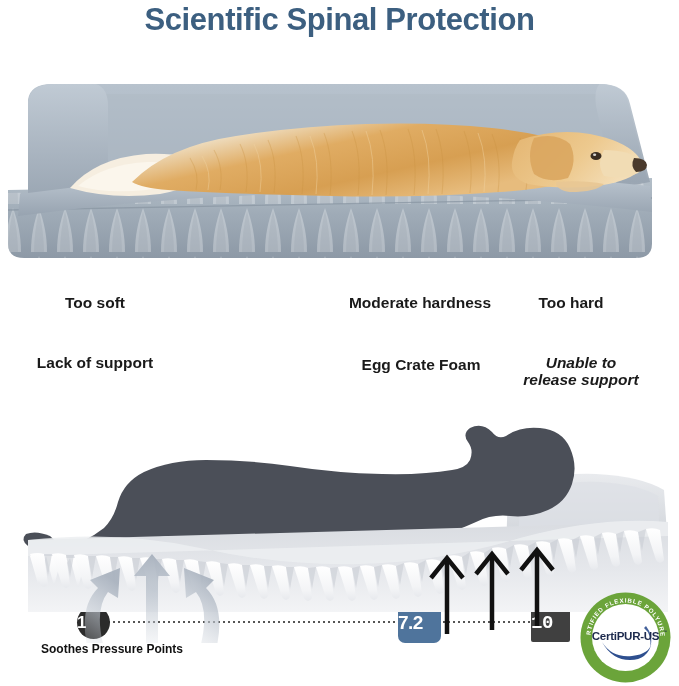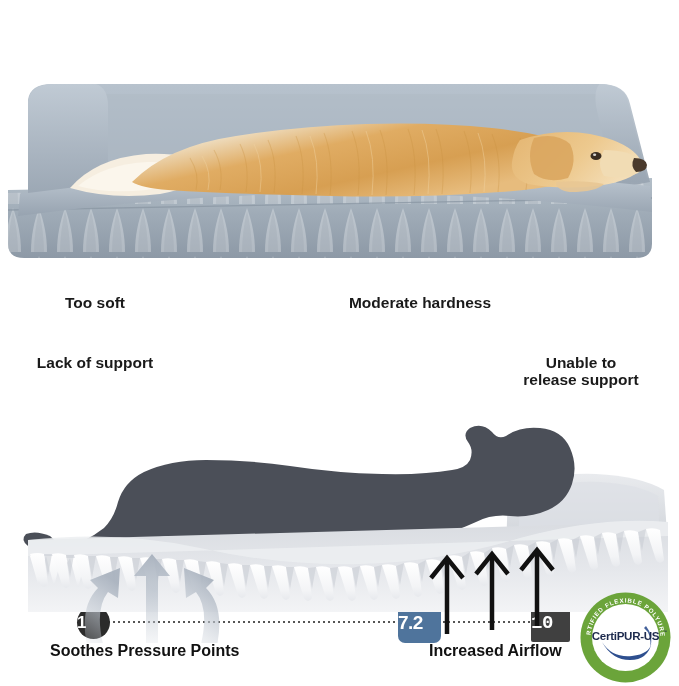--- a/index.html
+++ b/index.html
@@ -31,21 +31,21 @@
   .dotline{
     position:absolute;left:108px;top:333px;width:454px;height:2px;
     background-image:repeating-linear-gradient(to right,#555 0 2px,rgba(0,0,0,0) 2px 5px);
   }
   .sc-label{
     position:absolute;
     font-size:15.5px;font-weight:bold;color:#1a1a1a;
     text-align:center;line-height:1.12;
     white-space:nowrap;
   }
-  .sc-label.wrap{white-space:normal;}
+  .sc-label.wrap{white-space:normal;font-style:italic;}
 
   .badge{
     position:absolute;
     display:flex;align-items:center;justify-content:flex-start;
     color:#ffffff;font-weight:bold;
     font-family:"Liberation Sans", sans-serif;
   }
   .badge-1{
     left:77px;top:318px;width:33px;height:33px;border-radius:50%;
     background:#2b2b2b;font-size:17px;
@@ -59,35 +59,35 @@
     background:#404040;font-size:19px;letter-spacing:-0.5px;font-family:Liberation Mono, monospace;
   }
 
   
   .diagram{position:absolute;left:0;top:398px;width:679px;height:245px;}
   .diagram svg{display:block;}
 
   
   .caption{
     position:absolute;
-    font-size:16px;font-weight:bold;color:#111111;
+    font-size:12px;font-weight:bold;color:#111111;
     white-space:nowrap;
-    margin-left:9px;
   }
   .cap-left{left:41px;top:642px;}
   .cap-right{left:420px;top:642px;}
 
   
   .certipur{position:absolute;left:578px;top:590px;width:95px;height:95px;}
 </style>
 </head>
 <body>
 
 <div class="page">
 
+  <div class="title">Scientific Spinal Protection</div>
 
   <div class="hero">
     <svg width="679" height="205" viewBox="0 0 679 205" xmlns="http://www.w3.org/2000/svg">
       <defs>
         <linearGradient id="bedBody" x1="0" y1="0" x2="0" y2="1">
           <stop offset="0" stop-color="#b4bfc9"></stop>
           <stop offset="0.45" stop-color="#9fabb7"></stop>
           <stop offset="1" stop-color="#8d99a6"></stop>
         </linearGradient>
         <linearGradient id="bolsterG" x1="0" y1="0" x2="0" y2="1">
@@ -206,21 +206,23 @@
     <div class="sc-label" style="left:36px;top:6px;width:118px;">Too soft</div>
     <div class="badge badge-1">
       <span>1</span>
     </div>
     <div class="sc-label" style="left:330px;top:6px;width:180px;">Moderate hardness</div>
 
     <div class="sc-label" style="left:12px;top:66px;width:166px;">Lack of support</div>
     <div class="badge badge-72">
       <span>7.2</span>
     </div>
-
+    <div class="sc-label" style="left:340px;top:68px;width:162px;">Egg Crate Foam</div>
+
+    <div class="sc-label" style="left:510px;top:6px;width:122px;">Too hard</div>
     <div class="badge badge-10">
       <span>10</span>
     </div>
     <div class="sc-label wrap" style="left:506px;top:66px;width:150px;">
       <span>Unable to</span><br>
       <span>release support</span>
     </div>
   </div>
 
   <div class="diagram">
@@ -389,21 +391,20 @@
         </g>
         <g>
           <path d="M537 228 L537 154"></path>
           <path d="M521 172 L537 152 L553 172"></path>
         </g>
       </g>
     </svg>
   </div>
 
   <div class="caption cap-left">Soothes Pressure Points</div>
-  <div class="caption cap-right">Increased Airflow</div>
 
   <div class="certipur">
     <svg width="95" height="95" viewBox="0 0 95 95" xmlns="http://www.w3.org/2000/svg">
       <defs>
         <path id="arcTop" d="M 12.5 47.5 A 35 35 0 0 1 82.5 47.5"></path>
         <path id="arcBottom" d="M 16.5 47.5 A 31 31 0 0 0 78.5 47.5"></path>
       </defs>
       <circle cx="47.5" cy="47.5" r="45" fill="#6ba43a"></circle>
       <circle cx="47.5" cy="47.5" r="33.5" fill="#ffffff"></circle>
       <text font-size="6.1" font-weight="bold" fill="#ffffff" font-family="&quot;Liberation Sans&quot;, sans-serif" letter-spacing="0.9">

